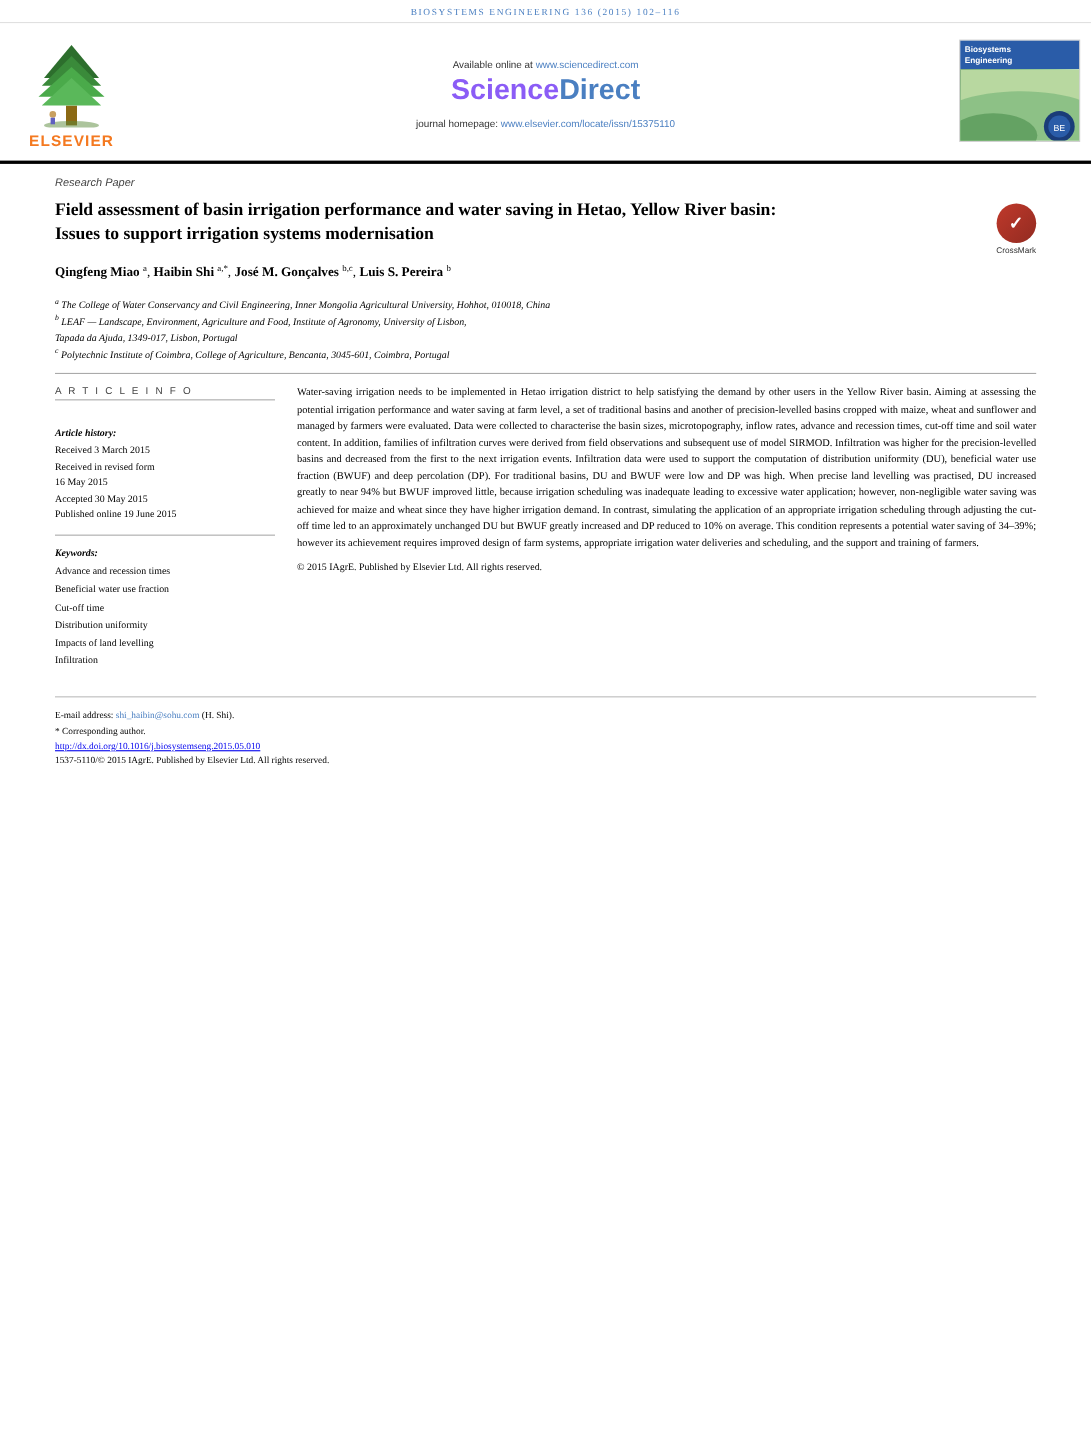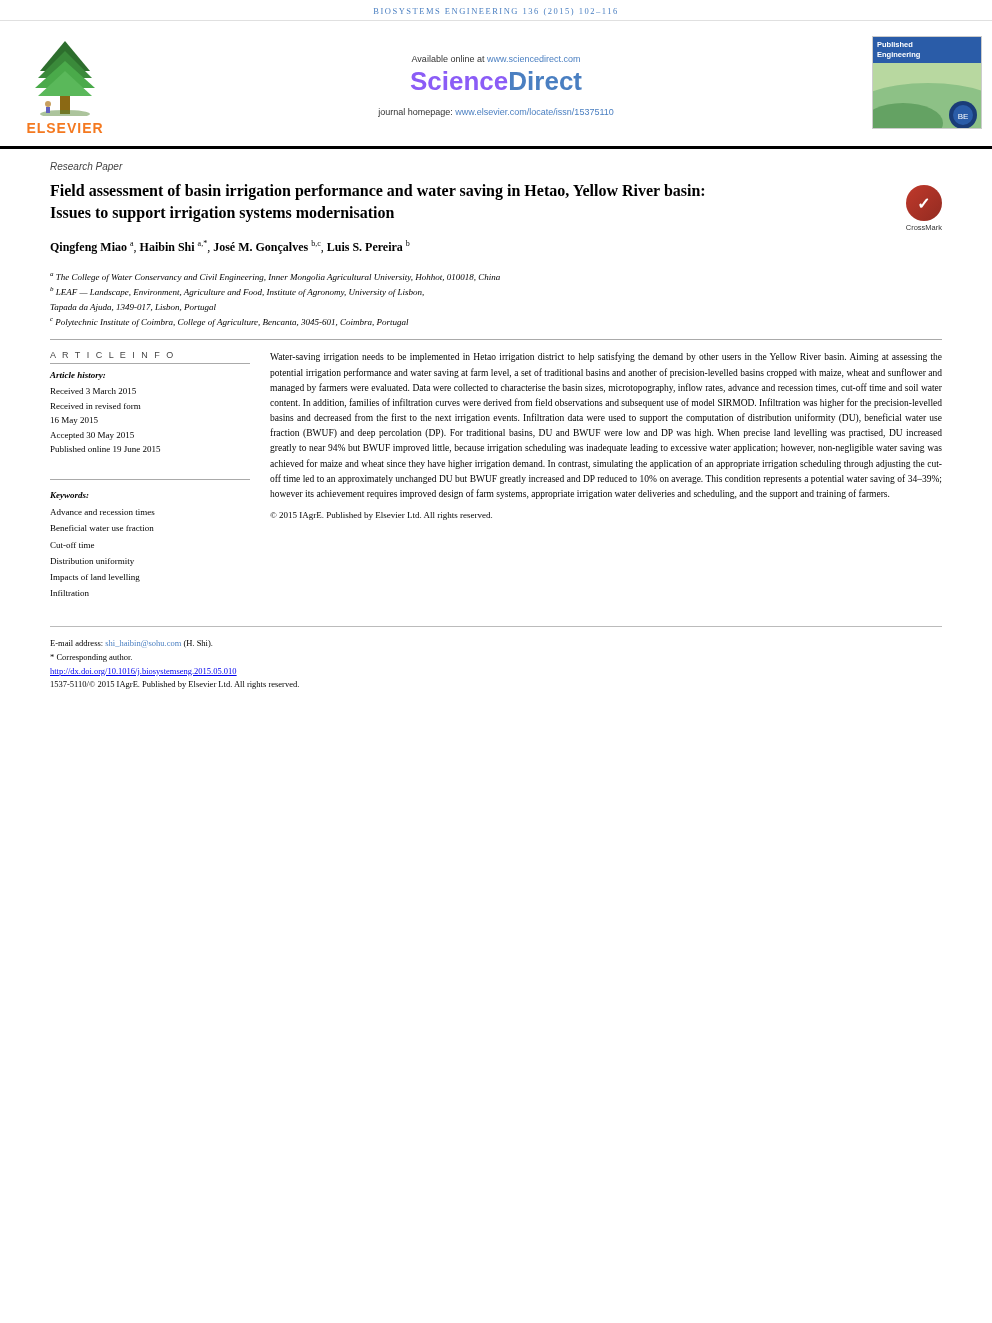--- a/index.html
+++ b/index.html
@@ -223,27 +223,27 @@
     .right-col {
       flex: 1;
     }
 
     .section-header {
       font-family: Arial, sans-serif;
       font-size: 9px;
       letter-spacing: 2px;
       text-transform: uppercase;
       color: #444;
-      margin-bottom: 6px;
+      margin-bottom: 24px;
       border-bottom: 1px solid #aaa;
       padding-bottom: 3px;
     }
 
     .article-info-block {
-      margin-bottom: 23px;
+      margin-bottom: 12px;
     }
 
     .info-label {
       font-style: italic;
       font-size: 9px;
       font-weight: bold;
       margin-bottom: 4px;
       color: #000;
     }
 
@@ -346,21 +346,21 @@
     </div>
     <div class="journal-homepage">
       <span>journal homepage:</span>
       <a href="#">www.elsevier.com/locate/issn/15375110</a>
     </div>
   </div>
 
   <div class="biosystems-logo">
     <div class="biosystems-box">
       <div class="biosystems-header">
-        <span>Published</span><br>
+        <span>Biosystems</span><br>
         <span>Engineering</span>
       </div>
       <div class="biosystems-img">
         <svg width="110" height="65" viewBox="0 0 110 65">
 
           <rect width="110" height="65" fill="#b8d8a0"></rect>
           <ellipse cx="55" cy="50" rx="80" ry="30" fill="#7ab87a" opacity="0.7"></ellipse>
           <ellipse cx="30" cy="60" rx="40" ry="20" fill="#5a9a5a" opacity="0.8"></ellipse>
 
           <circle cx="90" cy="52" r="14" fill="#1a3c78"></circle>

